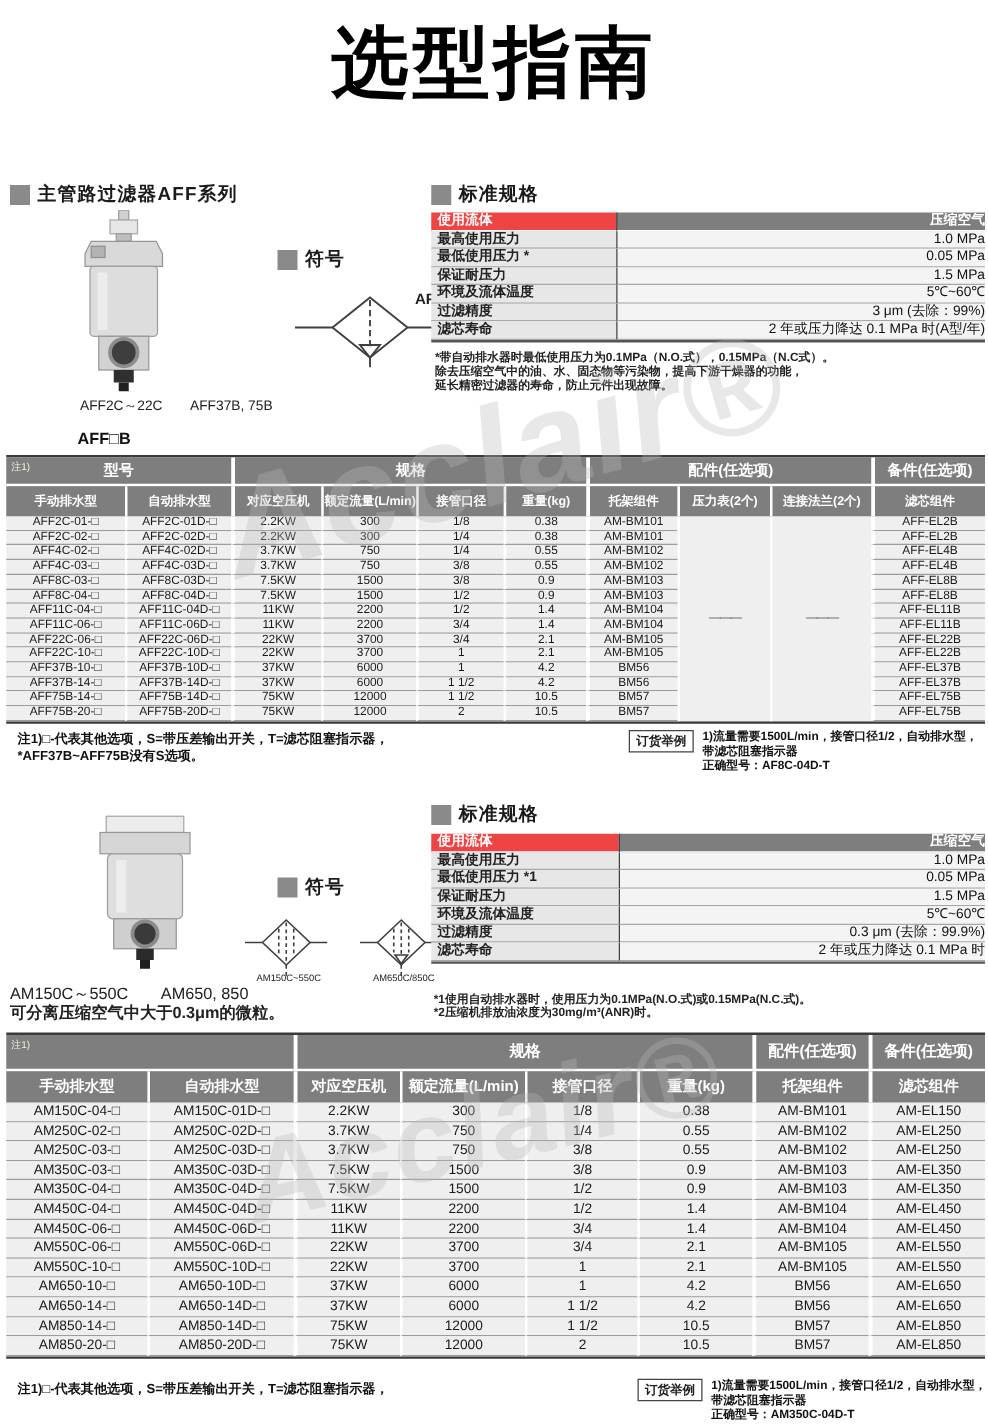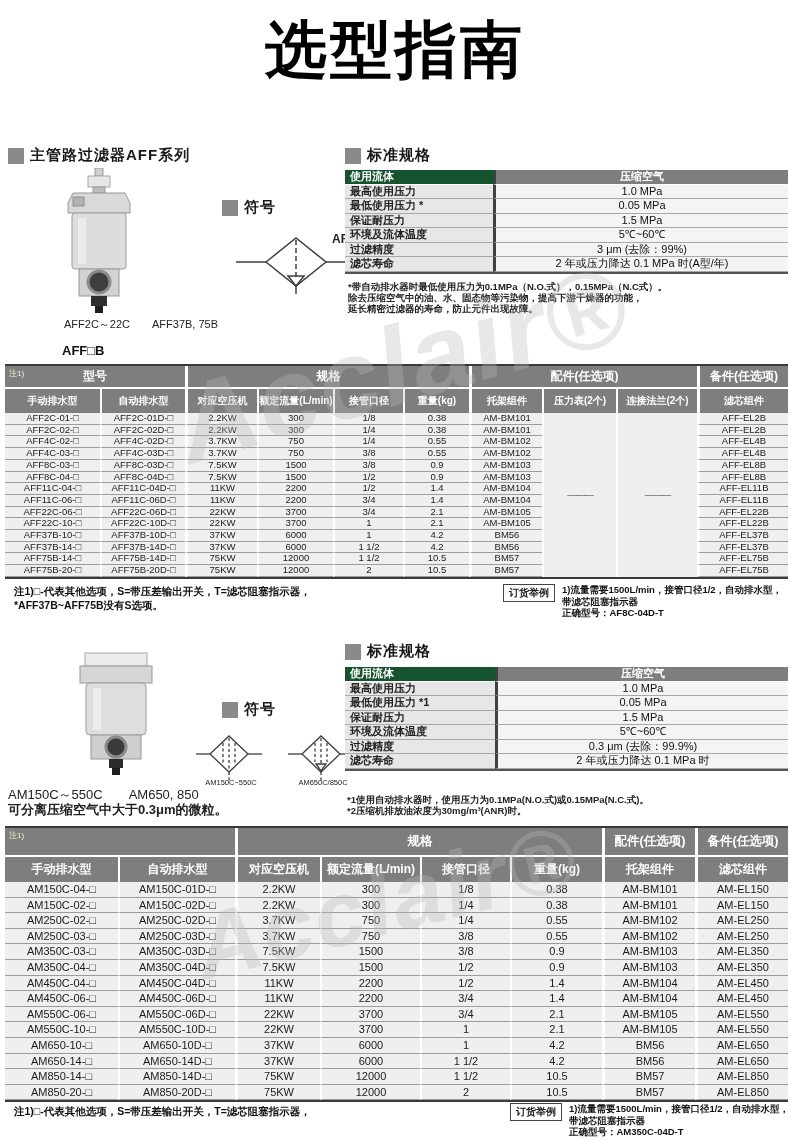--- a/index.html
+++ b/index.html
@@ -17,22 +17,22 @@
   .caption2{position:absolute;font-size:13px;color:#222;white-space:nowrap;}
   .desc{position:absolute;font-size:13px;font-weight:600;color:#222;white-space:nowrap;}
   .model-label{position:absolute;font-size:13px;font-weight:bold;color:#111;}
 
   
   .spec{position:absolute;border-collapse:separate;border-spacing:0;table-layout:fixed;
         border-bottom:2px solid #555;}
   .spec td{height:13.5px;line-height:13.5px;font-size:11px;padding:0;border-bottom:1px solid #a8a8a8;
            white-space:nowrap;overflow:hidden;}
   .spec td:first-child{background:#e7e7e7;padding-left:5px;font-weight:600;color:#222;}
-  .spec td:last-child{background:#f4f4f4;text-align:center;border-left:3px solid #404040;margin-top:24px;}
-  .spec tr:first-child td{background:#14532d;color:#fff;font-weight:600;border-bottom:1px solid #fff;}
+  .spec td:last-child{background:#f4f4f4;text-align:right;border-left:1px solid #404040;margin-top:24px;}
+  .spec tr:first-child td{background:#ef4444;color:#fff;font-weight:600;border-bottom:1px solid #fff;}
   .spec tr:first-child td:last-child{background:#7e7e7e;}
 
   .spec-notes{position:absolute;font-size:9.5px;line-height:11px;color:#222;font-weight:600;}
 
   
   .big{position:absolute;border-collapse:separate;border-spacing:0;table-layout:fixed;
        border-top:2px solid #3a3a3a;border-bottom:2px solid #3a3a3a;}
   .big th{background:#7e7e7e;color:#fff;font-weight:600;padding:0;white-space:nowrap;overflow:hidden;
           border-left:2px solid #fff;position:relative;}
   .big th:first-child{border-left:none;}
@@ -481,30 +481,20 @@
           <td data-col="0">AM150C-04-□</td>
           <td data-col="1">AM150C-01D-□</td>
           <td data-col="2">2.2KW</td>
           <td data-col="3">300</td>
           <td data-col="4">1/8</td>
           <td data-col="5">0.38</td>
           <td data-col="6">AM-BM101</td>
           <td data-col="7">AM-EL150</td>
         </tr>
         <tr>
-          <td data-col="0">AM150C-02-□</td>
-          <td data-col="1">AM150C-02D-□</td>
-          <td data-col="2">2.2KW</td>
-          <td data-col="3">300</td>
-          <td data-col="4">1/4</td>
-          <td data-col="5">0.38</td>
-          <td data-col="6">AM-BM101</td>
-          <td data-col="7">AM-EL150</td>
-        </tr>
-        <tr>
           <td data-col="0">AM250C-02-□</td>
           <td data-col="1">AM250C-02D-□</td>
           <td data-col="2">3.7KW</td>
           <td data-col="3">750</td>
           <td data-col="4">1/4</td>
           <td data-col="5">0.55</td>
           <td data-col="6">AM-BM102</td>
           <td data-col="7">AM-EL250</td>
         </tr>
         <tr>

